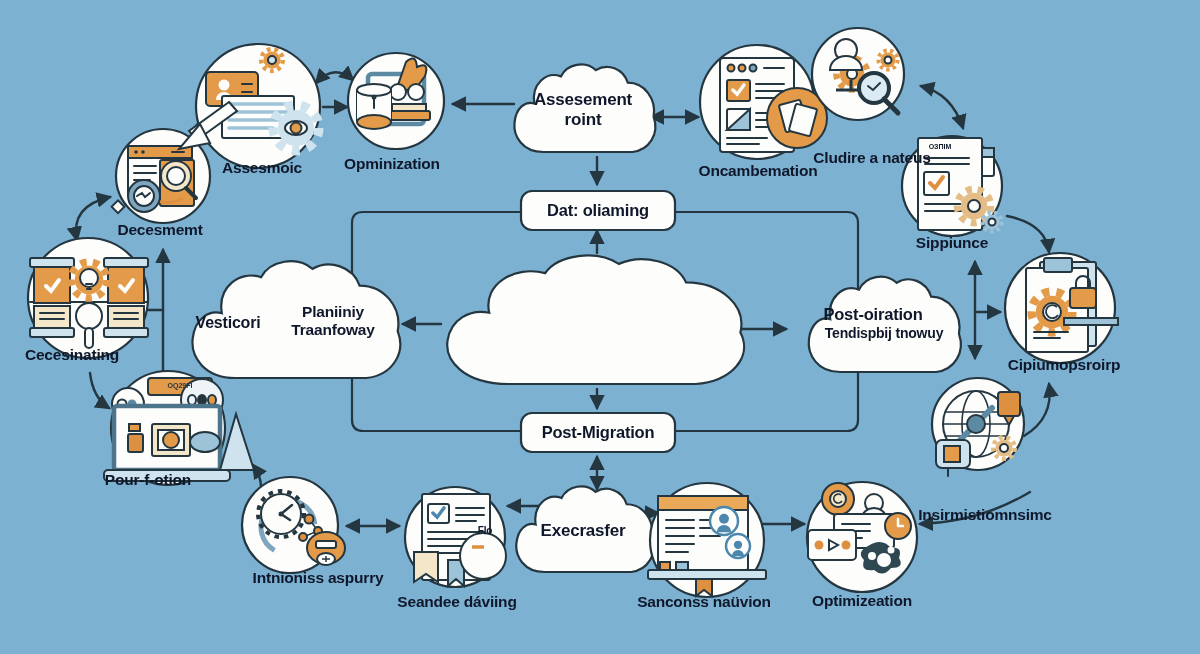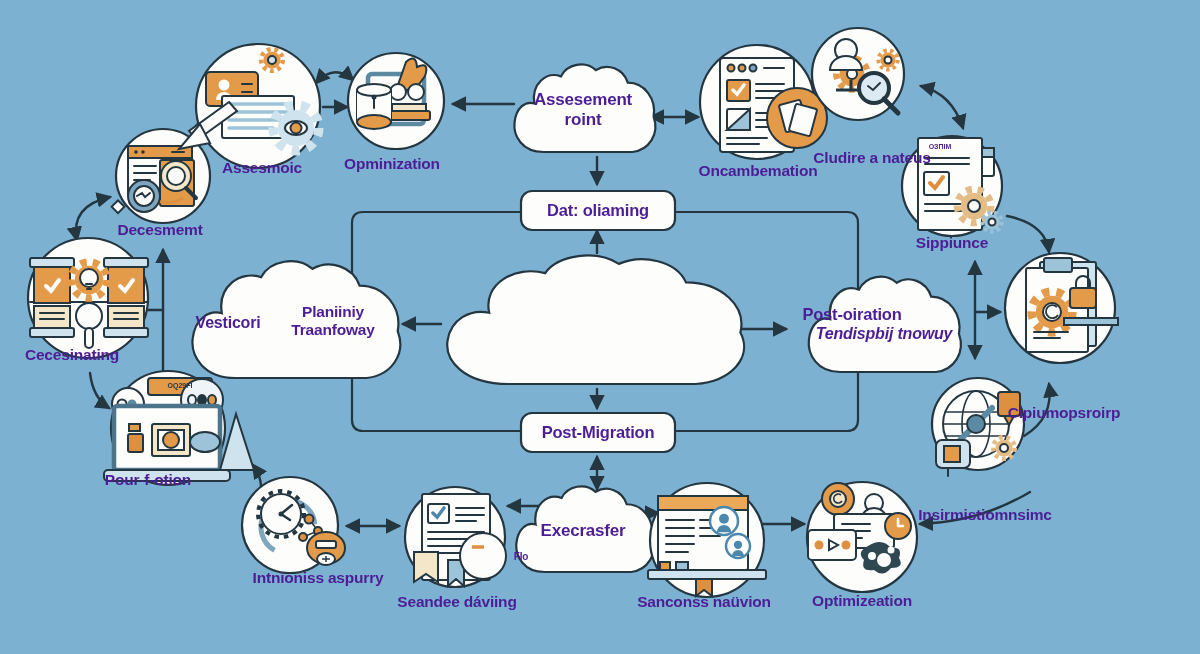--- a/index.html
+++ b/index.html
@@ -1,24 +1,24 @@
 <!DOCTYPE html>
 <html><head>
 <meta charset="utf-8">
 <style>
   html,body{margin:0;padding:0;background:#5f93b4;}
   .stage{position:relative;width:1200px;height:654px;background:#7cb1d2;overflow:hidden;
          font-family:"Liberation Sans",sans-serif;}
   .stage svg{position:absolute;left:0;top:0;}
   .lbl{position:absolute;transform:translateX(-50%);font-weight:bold;font-size:15.5px;
-       color:#4c1d95;white-space:pre-line;text-align:center;letter-spacing:-0.2px;line-height:1.15;}
+       color:#0f172a;white-space:pre-line;text-align:center;letter-spacing:-0.2px;line-height:1.15;}
   .lbl-cloud{font-size:17px;}
   .lbl-center{font-size:30px;letter-spacing:-0.5px;}
   .lbl-box{font-size:16.5px;}
-  .lbl-sub{font-weight:600;font-style:italic;font-size:16px;}
+  .lbl-sub{font-weight:600;font-size:14px;}
   .lbl-tiny{font-size:7px;letter-spacing:0;}
   .lbl-badge{font-size:10px;}
   .wc{fill:#fdfdfc;stroke:#243640;stroke-width:2.2px;}
   .o{stroke:#243640;stroke-width:2px;}
   .ar{stroke:#243640;stroke-width:2.4px;fill:none;stroke-linecap:round;}
   .ln{stroke:#243640;stroke-width:2.2px;fill:none;}
   .tl{stroke:#243640;stroke-width:2px;fill:none;stroke-linecap:round;}
   .bl{stroke:#9cc3d8;stroke-width:3.5px;fill:none;stroke-linecap:round;}
 </style>
 </head>
@@ -381,36 +381,36 @@
     </g>
   </g>
 </svg>
 
   <div class="lbl lbl-cloud" style="left:583px;top:90px;">Assesement
 roint</div>
   <div class="lbl lbl-cloud" style="left:583px;top:521px;">Execrasfer</div>
   <div class="lbl" style="left:228px;top:314px;font-size:16px;">Vesticori</div>
   <div class="lbl" style="left:333px;top:303px;">Planiiniy
 Traanfoway</div>
-  <div class="lbl" style="left:852px;top:305px;font-size:16.5px;">Post-oiration</div>
+  <div class="lbl" style="left:873px;top:305px;font-size:16.5px;">Post-oiration</div>
   <div class="lbl lbl-sub" style="left:884px;top:325px;">Tendispbij tnowuy</div>
   <div class="lbl lbl-box" style="left:598px;top:201px;">Dat: oliaming</div>
   <div class="lbl lbl-box" style="left:598px;top:423px;">Post-Migration</div>
 
   <div class="lbl" style="left:262px;top:159px;">Assesmoic</div>
   <div class="lbl" style="left:160px;top:221px;">Decesmemt</div>
   <div class="lbl" style="left:392px;top:155px;">Opminization</div>
   <div class="lbl" style="left:758px;top:162px;">Oncambemation</div>
   <div class="lbl" style="left:872px;top:117px;margin-top:32px;">Cludire a nateus</div>
   <div class="lbl" style="left:952px;top:234px;">Sippiunce</div>
-  <div class="lbl" style="left:1064px;top:356px;margin-top:48px;">Cipiumopsroirp</div>
+  <div class="lbl" style="left:1064px;top:356px;">Cipiumopsroirp</div>
   <div class="lbl" style="left:985px;top:476px;margin-top:30px;">Insirmistiomnsimc</div>
   <div class="lbl" style="left:862px;top:592px;">Optimizeation</div>
   <div class="lbl" style="left:704px;top:593px;">Sanconss naüvion</div>
   <div class="lbl" style="left:457px;top:593px;">Seandee dáviing</div>
   <div class="lbl" style="left:298px;top:569px;margin-left:20px;">Intnioniss aspurry</div>
   <div class="lbl" style="left:148px;top:471px;">Pour-f-otion</div>
   <div class="lbl" style="left:72px;top:346px;">Cecesinating</div>
 
   <div class="lbl lbl-tiny" style="left:940px;top:143px;">OЗПIM</div>
   <div class="lbl lbl-tiny" style="left:180px;top:382px;color:#243640;">OQ29FI</div>
-  <div class="lbl lbl-badge" style="left:485px;top:551px;margin-left:36px;">FIo</div>
+  <div class="lbl lbl-badge" style="left:485px;top:525px;">FIo</div>
 </div>
 
 </body></html>

